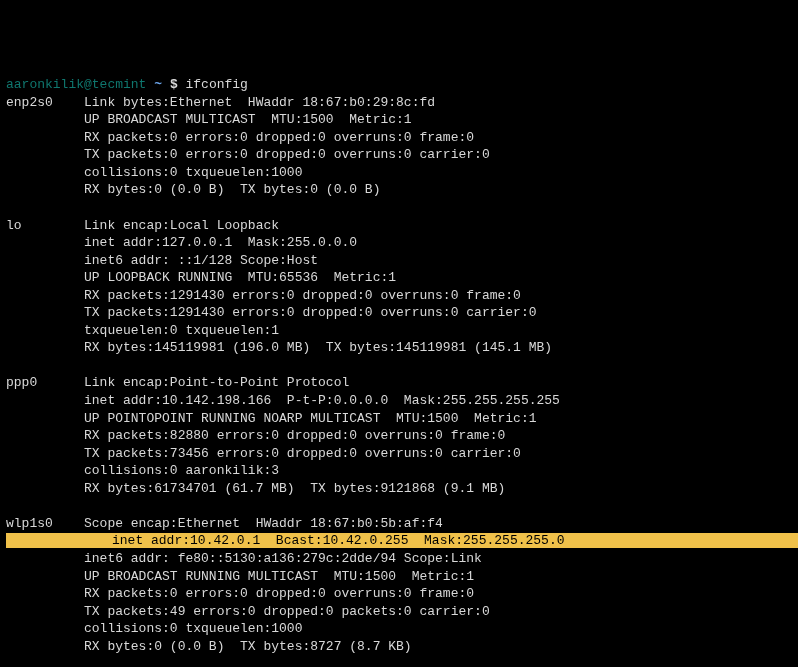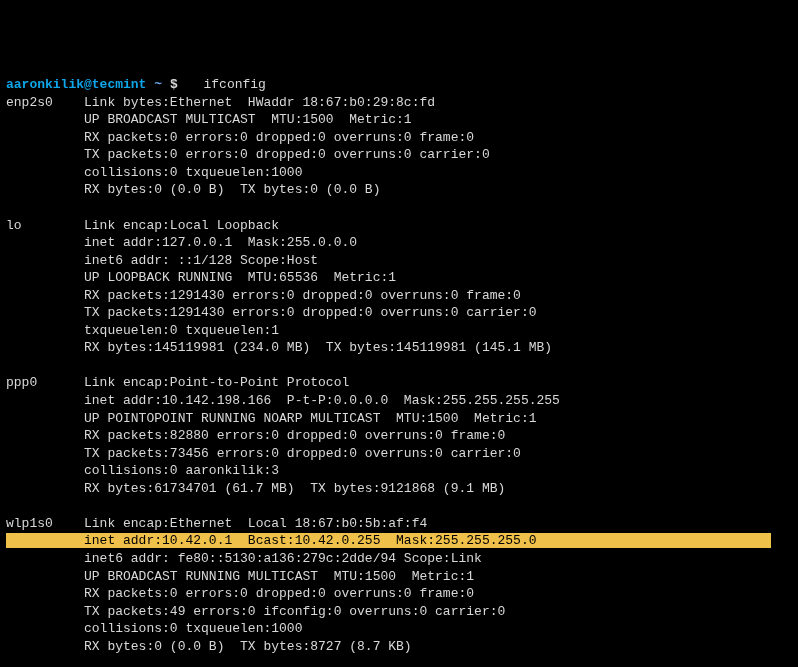--- a/index.html
+++ b/index.html
@@ -6,25 +6,25 @@
     body {
       background: #000000;
       font-family: "Courier New", monospace;
       font-size: 13px;
       color: #d8d8d8;
       padding: 6px;
       width: 798px;
       line-height: 1.35;
       white-space: pre;
     }
-    .prompt-user { color: #0ea5e9; font-weight: bold; }
+    .prompt-user { color: #0f766e; font-weight: normal; }
     .prompt-tilde { color: #6aa3e8; font-weight: bold; }
     .prompt-dollar { font-weight: bold; }
-    .cmd { color: #d8d8d8; margin-left: 18px; }
-    .highlight { background: #f0c14a; color: #000; }
+    .cmd { color: #d8d8d8; }
+    .highlight { background: #f0c14a; color: #000; padding-left: 28px; }
   </style>
 </head>
 <body>
 
 
 
 <div><span><span class="prompt-user">aaronkilik@tecmint</span> <span class="prompt-tilde">~</span> <span class="prompt-dollar">$</span> <span class="cmd">ifconfig</span></span>
 <div id="output"><span>enp2s0    Link bytes:Ethernet  HWaddr 18:67:b0:29:8c:fd</span>
 <span>          UP BROADCAST MULTICAST  MTU:1500  Metric:1</span>
 <span>          RX packets:0 errors:0 dropped:0 overruns:0 frame:0</span>
@@ -32,35 +32,35 @@
 <span>          collisions:0 txqueuelen:1000</span>
 <span>          RX bytes:0 (0.0 B)  TX bytes:0 (0.0 B)</span>
 
 <span>lo        Link encap:Local Loopback</span>
 <span>          inet addr:127.0.0.1  Mask:255.0.0.0</span>
 <span>          inet6 addr: ::1/128 Scope:Host</span>
 <span>          UP LOOPBACK RUNNING  MTU:65536  Metric:1</span>
 <span>          RX packets:1291430 errors:0 dropped:0 overruns:0 frame:0</span>
 <span>          TX packets:1291430 errors:0 dropped:0 overruns:0 carrier:0</span>
 <span>          txqueuelen:0 txqueuelen:1</span>
-<span>          RX bytes:145119981 (234.0 MB)  TX bytes:145119981 (145.1 MB)</span>
+<span>          RX bytes:145119981 (196.0 MB)  TX bytes:145119981 (145.1 MB)</span>
 
 <span>ppp0      Link encap:Point-to-Point Protocol</span>
 <span>          inet addr:10.142.198.166  P-t-P:0.0.0.0  Mask:255.255.255.255</span>
 <span>          UP POINTOPOINT RUNNING NOARP MULTICAST  MTU:1500  Metric:1</span>
 <span>          RX packets:82880 errors:0 dropped:0 overruns:0 frame:0</span>
 <span>          TX packets:73456 errors:0 dropped:0 overruns:0 carrier:0</span>
 <span>          collisions:0 aaronkilik:3</span>
 <span>          RX bytes:61734701 (61.7 MB)  TX bytes:9121868 (9.1 MB)</span>
 
-<span>wlp1s0    Link encap:Ethernet  Local 18:67:b0:5b:af:f4</span>
+<span>wlp1s0    Scope encap:Ethernet  HWaddr 18:67:b0:5b:af:f4</span>
 <span class="highlight">          inet addr:10.42.0.1  Bcast:10.42.0.255  Mask:255.255.255.0                              </span>
 <span>          inet6 addr: fe80::5130:a136:279c:2dde/94 Scope:Link</span>
 <span>          UP BROADCAST RUNNING MULTICAST  MTU:1500  Metric:1</span>
 <span>          RX packets:0 errors:0 dropped:0 overruns:0 frame:0</span>
-<span>          TX packets:49 errors:0 ifconfig:0 overruns:0 carrier:0</span>
+<span>          TX packets:49 errors:0 dropped:0 packets:0 carrier:0</span>
 <span>          collisions:0 txqueuelen:1000</span>
 <span>          RX bytes:0 (0.0 B)  TX bytes:8727 (8.7 KB)</span>
 
 </div></div>
 
 
 
 
 </body></html>

